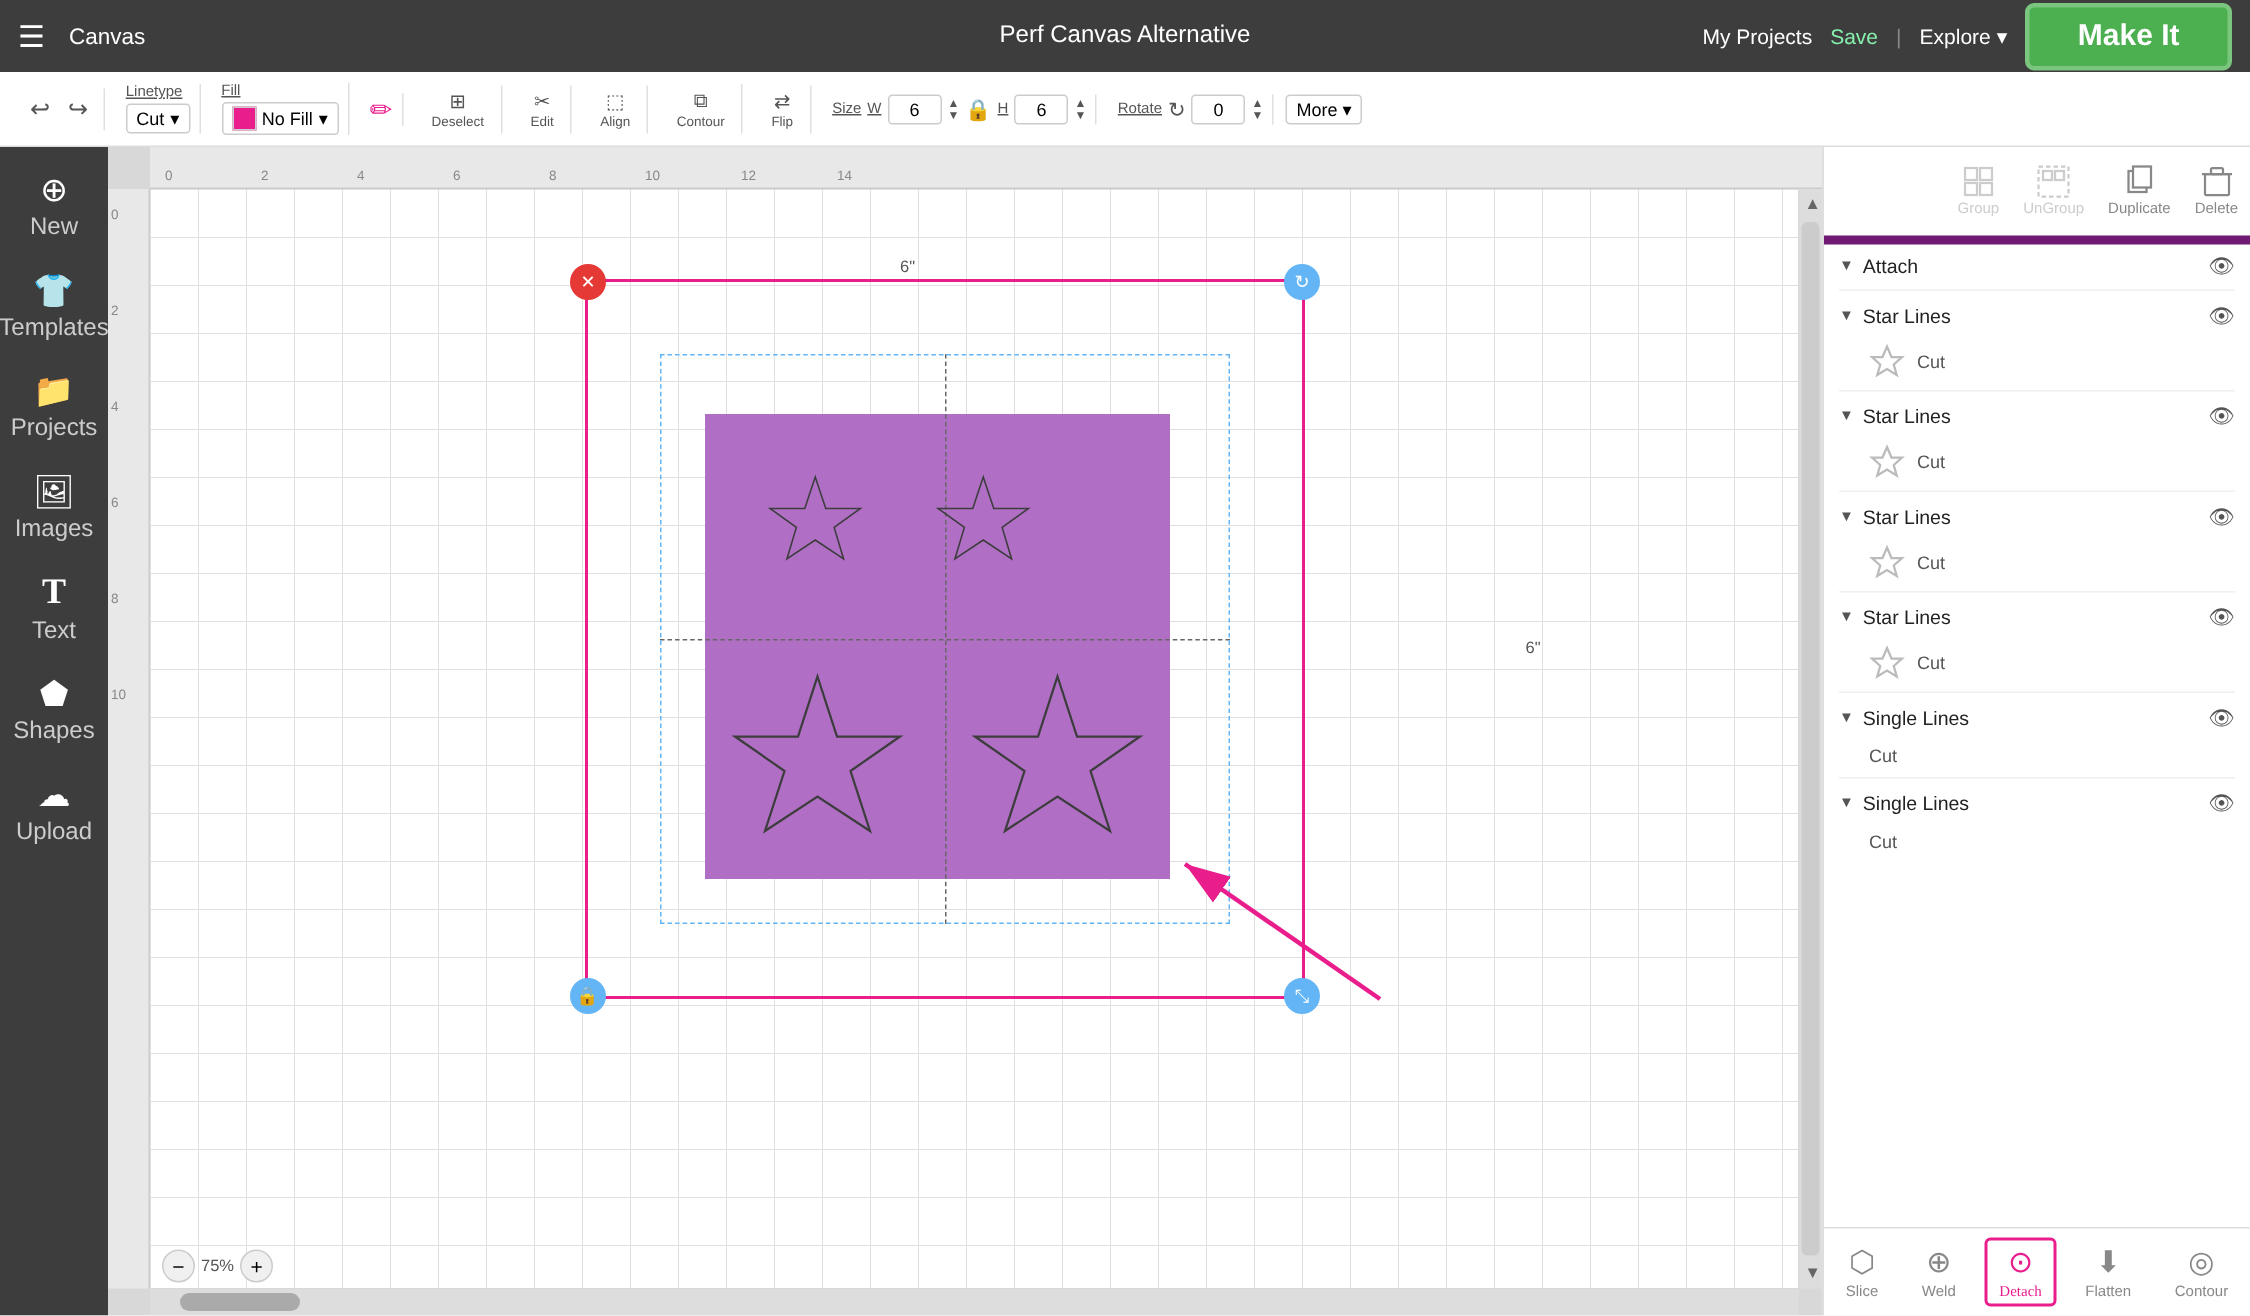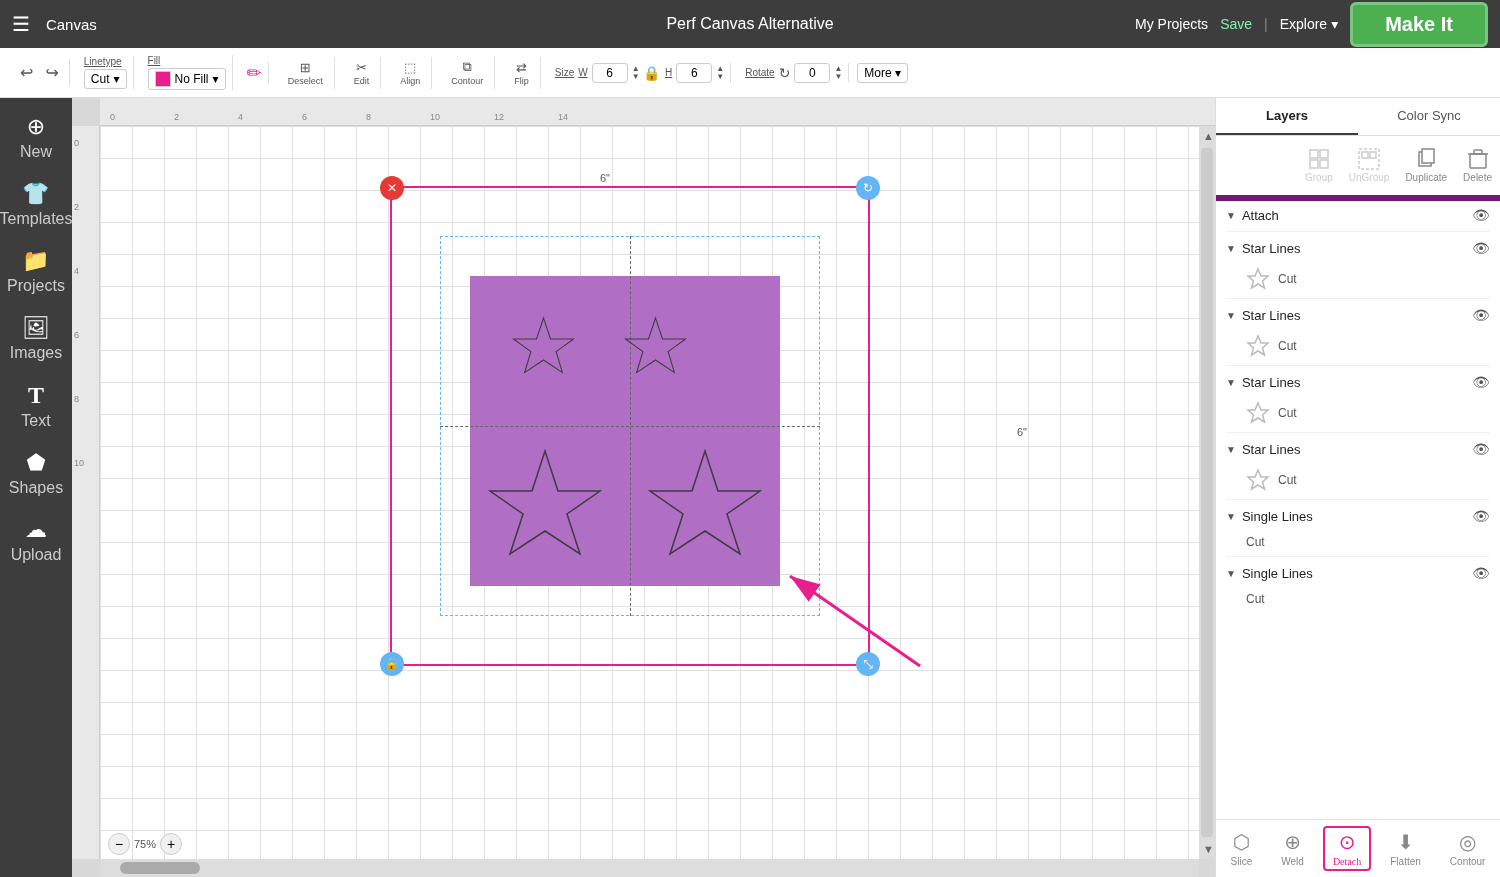--- a/index.html
+++ b/index.html
@@ -485,24 +485,20 @@
 
     <div class="scrollbar-v">
       <button class="right-scrollbar-arrow">▲</button>
       <div style="flex:1;background:#ccc;margin:2px;border-radius:4px;"></div>
       <button class="right-scrollbar-arrow">▼</button>
     </div>
   </div>
 
   <div class="right-panel">
 
-    <div class="panel-tabs">
-      <div class="panel-tab active">Layers</div>
-      <div class="panel-tab">Color Sync</div>
-    </div>
 
     <div class="panel-actions">
       <div class="panel-action-btn disabled">
         <div style="display:flex;flex-direction:column;align-items:center;gap:1px;">
           <svg width="22" height="22" viewBox="0 0 22 22">
             <rect x="2" y="2" width="8" height="8" fill="none" stroke="#ccc" stroke-width="1.5"></rect>
             <rect x="12" y="2" width="8" height="8" fill="none" stroke="#ccc" stroke-width="1.5"></rect>
             <rect x="2" y="12" width="8" height="8" fill="none" stroke="#ccc" stroke-width="1.5"></rect>
             <rect x="12" y="12" width="8" height="8" fill="none" stroke="#ccc" stroke-width="1.5"></rect>
           </svg>

